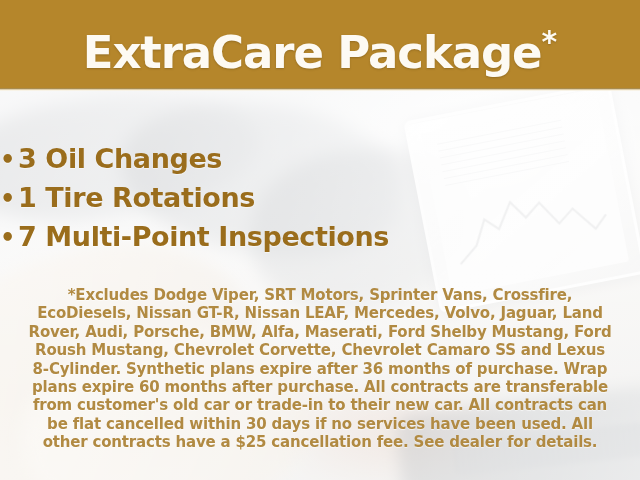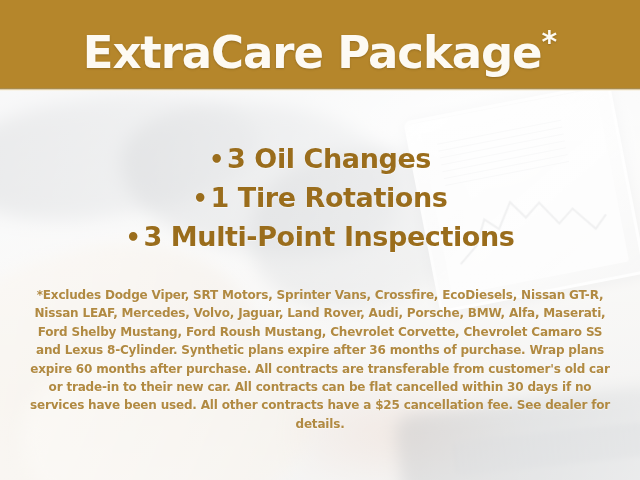--- a/index.html
+++ b/index.html
@@ -133,21 +133,21 @@
     white-space:nowrap;
     text-shadow:0 1px 2px rgba(90,64,16,.35);
   }
   .header-title .star { font-size:30px; vertical-align:super; letter-spacing:0; }
 
   
   .bullets {
     position:absolute;
     left:0; right:0; top:140px;
     z-index:6;
-    text-align:center;
+    text-align:left;
   }
   .bullet-line {
     display:block;
     color:#9a6d1c;
     font-family:"DejaVu Sans", sans-serif;
     font-size:27px;
     font-weight:bold;
     letter-spacing:-.4px;
     line-height:38px;
     white-space:nowrap;
@@ -156,21 +156,21 @@
   .bullet-line .dot { font-size:24px; padding-right:3px; }
 
   
   .fineprint {
     position:absolute;
     left:28px; right:28px; top:286px;
     z-index:6;
     text-align:center;
     color:#b18a42;
     font-family:"DejaVu Sans", sans-serif;
-    font-size:12px;
+    font-size:15px;
     font-weight:bold;
     line-height:18.4px;
     letter-spacing:-.18px;
     text-shadow:0 1px 1px rgba(255,255,255,.60);
   }
 </style>
 </head>
 <body>
 
 <div id="ad">
@@ -205,19 +205,19 @@
   </div>
 
   <div class="bullets">
     <span class="bullet-line">
       <span class="dot">•</span><span>3 Oil Changes</span>
     </span>
     <span class="bullet-line">
       <span class="dot">•</span><span>1 Tire Rotations</span>
     </span>
     <span class="bullet-line">
-      <span class="dot">•</span><span>3 Multi-Point Inspections</span>
+      <span class="dot">•</span><span>7 Multi-Point Inspections</span>
     </span>
   </div>
 
   <div class="fineprint">*Excludes Dodge Viper, SRT Motors, Sprinter Vans, Crossfire, EcoDiesels, Nissan GT-R, Nissan LEAF, Mercedes, Volvo, Jaguar, Land Rover, Audi, Porsche, BMW, Alfa, Maserati, Ford Shelby Mustang, Ford Roush Mustang, Chevrolet Corvette, Chevrolet Camaro SS and Lexus 8-Cylinder. Synthetic plans expire after 36 months of purchase. Wrap plans expire 60 months after purchase. All contracts are transferable from customer's old car or trade-in to their new car. All contracts can be flat cancelled within 30 days if no services have been used. All other contracts have a $25 cancellation fee. See dealer for details.</div>
 
 </div>
 
 </body></html>

